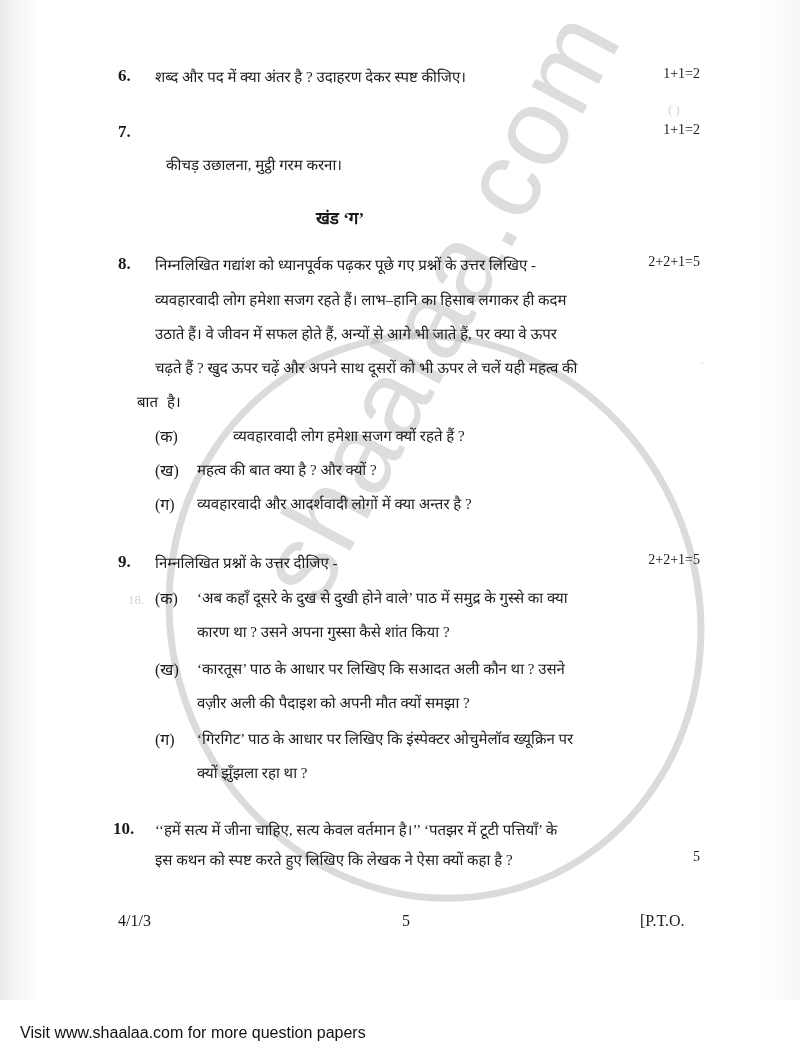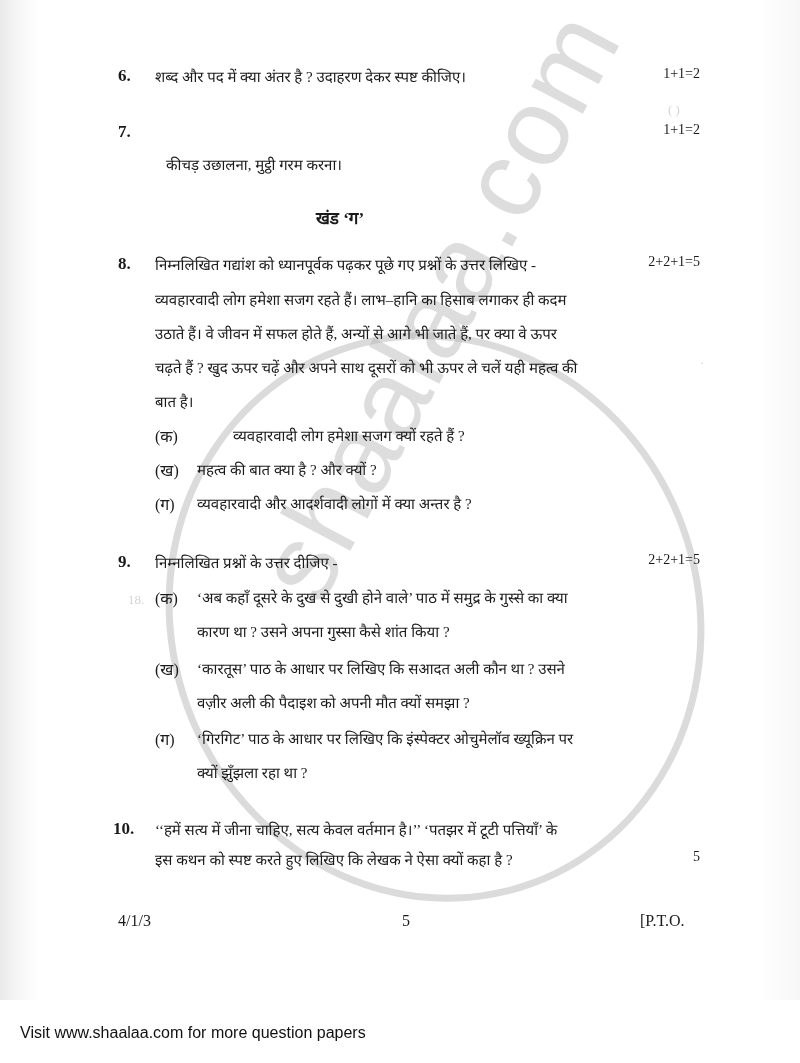--- a/index.html
+++ b/index.html
@@ -55,21 +55,21 @@
   <div class="line" style="left:155px;top:154px;margin-left:11px;">कीचड़ उछालना, मुट्ठी गरम करना।</div>
 
   <div class="section">खंड ‘ग’</div>
 
   <div class="qnum" style="left:118px;top:254px;">8.</div>
   <div class="line" style="left:155px;top:254px;">निम्नलिखित गद्यांश को ध्यानपूर्वक पढ़कर पूछे गए प्रश्नों के उत्तर लिखिए -</div>
   <div class="marks" style="top:254px;">2+2+1=5</div>
   <div class="line" style="left:155px;top:289px;">व्यवहारवादी लोग हमेशा सजग रहते हैं। लाभ–हानि का हिसाब लगाकर ही कदम</div>
   <div class="line" style="left:155px;top:323px;">उठाते हैं। वे जीवन में सफल होते हैं, अन्यों से आगे भी जाते हैं, पर क्या वे ऊपर</div>
   <div class="line" style="left:155px;top:357px;">चढ़ते हैं ? खुद ऊपर चढ़ें और अपने साथ दूसरों को भी ऊपर ले चलें यही महत्व की</div>
-  <div class="line" style="left:155px;top:391px;">बात है।</div>
+  <div class="line" style="left:137px;top:391px;font-family:Liberation Mono, monospace;">बात है।</div>
 
   <div class="sub-label" style="left:155px;top:425px;">(क)</div>
   <div class="line" style="left:197px;top:425px;margin-left:36px;">व्यवहारवादी लोग हमेशा सजग क्यों रहते हैं ?</div>
   <div class="sub-label" style="left:155px;top:459px;">(ख)</div>
   <div class="line" style="left:197px;top:459px;">महत्व की बात क्या है ? और क्यों ?</div>
   <div class="sub-label" style="left:155px;top:493px;">(ग)</div>
   <div class="line" style="left:197px;top:493px;">व्यवहारवादी और आदर्शवादी लोगों में क्या अन्तर है ?</div>
 
   <div class="qnum" style="left:118px;top:552px;">9.</div>
   <div class="line" style="left:155px;top:552px;">निम्नलिखित प्रश्नों के उत्तर दीजिए -</div>

